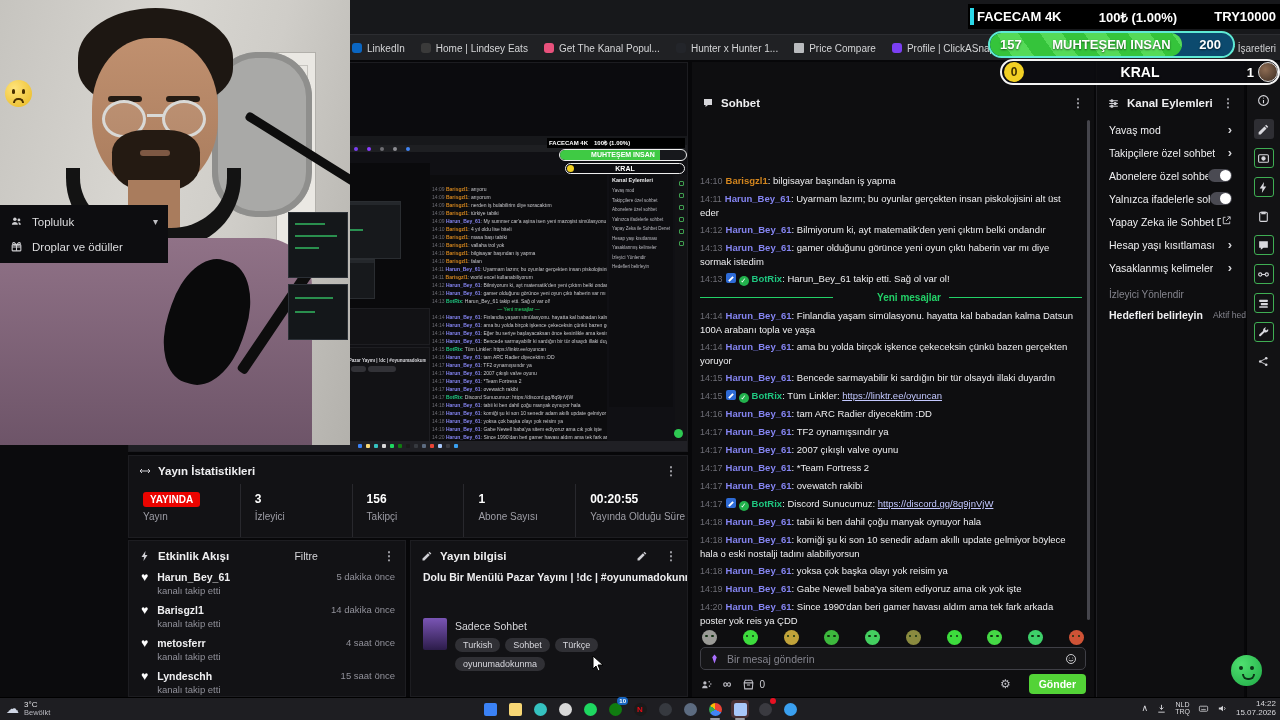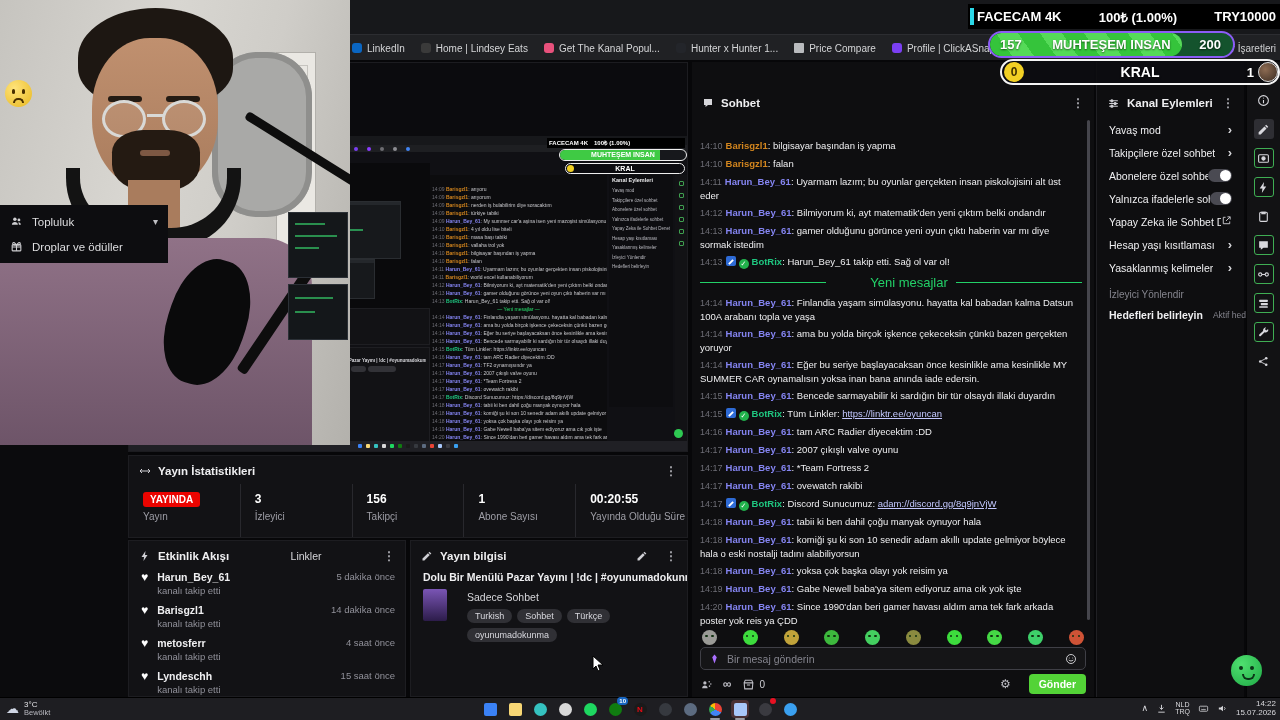--- a/index.html
+++ b/index.html
@@ -15,21 +15,21 @@
   .bm { display:flex; align-items:center; gap:5px; font-size:10px; color:#d4d5d7; white-space:nowrap; }
   .bm .fav { width:10px; height:10px; border-radius:3px; flex:none; }
   #bm-all { position:absolute; right:4px; top:0; height:26px; display:flex; align-items:center; gap:4px; font-size:10px; color:#cfd0d2; }
   .foldico { width:11px; height:9px; background:#b9bbbe; border-radius:1px; position:relative; }
   .foldico:before { content:""; position:absolute; left:0; top:-2px; width:5px; height:2px; background:#b9bbbe; border-radius:1px 1px 0 0; }
 
   
   #ov-row1 { left:968px; top:4px; width:312px; height:25px; background:#000; z-index:61; display:flex; align-items:center; color:#fff; font-weight:bold; font-size:13px; }
   #ov-caret { width:4px; height:17px; background:#2bd7e8; margin:0 3px 0 2px; }
   #ov-row1 .sp { flex:1; }
-  #ov-row2 { left:988px; top:31px; width:247px; height:27px; border:2px solid #8b5cf6; border-radius:14px; background:#14532d; z-index:61; overflow:hidden; }
+  #ov-row2 { left:988px; top:31px; width:247px; height:27px; border:2px solid #5eead4; border-radius:14px; background:#0c4a6e; z-index:61; overflow:hidden; }
   #ov-fill { position:absolute; left:0; top:0; bottom:0; width:79%; border-radius:12px;
     background:repeating-linear-gradient(55deg,#35c43b 0 18px,#55da58 18px 36px); }
   .ovtxt { position:absolute; top:0; bottom:0; display:flex; align-items:center; color:#fff; font-weight:bold; font-size:13px; text-shadow:0 1px 2px rgba(0,0,0,.6); }
   #ov-row3 { left:1000px; top:59px; width:280px; height:26px; border:2px solid #f5f5f5; border-radius:14px; background:rgba(12,12,16,.88); z-index:61; }
   #king-badge { position:absolute; left:2px; top:1px; width:20px; height:20px; border-radius:50%; background:#f2d024; color:#403000; font-weight:bold; font-size:12px; display:flex; align-items:center; justify-content:center; }
   #king-av { position:absolute; right:0px; top:1px; width:20px; height:20px; border-radius:50%; background:radial-gradient(circle at 35% 35%,#8d6b52,#3a2c22); border:1px solid #ddd; }
 
   
   #leftrail { left:0; top:60px; width:128px; height:637px; background:#0b0b0d; }
   #dropdown { left:0; top:205px; width:168px; height:58px; background:#0d0d10; z-index:46; padding:4px 10px; }
@@ -122,42 +122,42 @@
   #act-list { position:absolute; left:0; top:26px; right:0; bottom:0; overflow:hidden; }
   .act-row { display:flex; padding:4px 10px 4px 12px; gap:9px; align-items:flex-start; }
   .act-heart { color:#fff; font-size:12px; line-height:13px; }
   .act-name { color:#efeff1; font-size:10.5px; font-weight:bold; }
   .act-sub { color:#91919a; font-size:9.5px; margin-top:2px; }
   .act-time { margin-left:auto; color:#91919a; font-size:9.5px; }
 
   
   #info { left:410px; top:540px; width:278px; height:157px; }
   #info-title { padding:4px 12px 0 12px; color:#efeff1; font-size:10.5px; font-weight:bold; white-space:nowrap; overflow:hidden; }
-  #info-meta { display:flex; gap:20px; padding:6px 12px 0 12px; }
+  #info-meta { display:flex; gap:8px; padding:6px 12px 0 12px;margin-top:29px; }
   #thumb { width:24px; height:32px; border-radius:2px; background:linear-gradient(#7a55b5,#2c1c4a); flex:none; }
   #info-cat { color:#d6d6da; font-size:10.5px; margin-top:2px; }
   #tags { display:flex; gap:5px; margin-top:6px; flex-wrap:wrap; }
   .tag { background:#303035; color:#d8d8de; font-size:9px; padding:2px 8px; border-radius:9px; }
 
   
   #chat { left:692px; top:62px; width:402px; height:635px; background:#0e0e10; }
   #chat-head { position:absolute; left:0; top:30px; width:100%; height:22px; display:flex; align-items:center; gap:7px; padding:0 10px; color:#efeff1; font-weight:bold; font-size:11.5px; }
   #chat-head svg { width:12px; height:12px; color:#d6d6da; }
   #chat-msgs { position:absolute; left:8px; top:54px; width:382px; height:511px; overflow:hidden; display:flex; flex-direction:column; justify-content:flex-end; }
   .chat-msg { font-size:9.5px; line-height:13px; color:#efeff1; margin-top:4px; word-wrap:break-word; }
   .chat-msg .t { color:#6e6e76; font-size:9px; margin-right:3px; }
   .chat-msg .u { font-weight:bold; }
   .chat-msg a { color:#c3c8ff; text-decoration:underline; }
   .badge { display:inline-block; width:10px; height:10px; border-radius:2px; vertical-align:-1px; margin-right:3px; }
   .badge.mod { background:#2e6bd6; position:relative; }
   .badge.mod:before { content:""; position:absolute; left:2px; top:5px; width:6px; height:2px; background:#fff; transform:rotate(-45deg); }
   .badge.ver { background:#22b14c; border-radius:50%; color:#fff; font-size:7px; line-height:10px; text-align:center; }
   .new-msgs { display:flex; align-items:center; gap:8px; margin:6px 0 2px 0; }
   .new-msgs .line { flex:1; height:1px; background:#23d168; }
-  .new-msgs .label { color:#23d168; font-size:13px; font-weight:normal;margin-left:36px; }
+  .new-msgs .label { color:#23d168; font-size:10px; font-weight:bold;margin-left:36px; }
   #chat-scroll { left:1087px; top:120px; width:3px; height:500px; background:#45454c; border-radius:2px; z-index:30; }
   #emotes { position:absolute; left:10px; top:566px; width:382px; height:18px; display:flex; justify-content:space-between; align-items:center; }
   .emote { width:15px; height:15px; border-radius:50%; position:relative; }
   .emote:before { content:""; position:absolute; left:3px; top:5px; width:2.5px; height:2.5px; border-radius:50%; background:#103010; box-shadow:6px 0 0 #103010; }
   #chat-inputrow { position:absolute; left:8px; top:585px; width:386px; height:23px; border:1px solid #3f3f46; border-radius:5px; background:#151517; display:flex; align-items:center; gap:7px; padding:0 8px; }
   #chat-input { flex:1; background:transparent; border:none; outline:none; color:#cfcfd4; font-size:10.5px; font-family:inherit; }
   #chat-input::placeholder { color:#84848d; }
   #chat-inputrow .crystal svg { width:11px; height:14px; display:block; }
   #chat-inputrow .smile svg { width:12px; height:12px; color:#dcdce0; display:block; }
   #chat-bottom { position:absolute; left:8px; top:612px; width:386px; height:20px; display:flex; align-items:center; gap:10px; color:#bdbdc4; }
@@ -464,21 +464,21 @@
         </div>
       </div>
   </div>
 
   <div class="abs panel" id="activity">
     <div class="phead">
       <svg viewBox="0 0 24 24" fill="currentColor">
           <path d="M13 2 5 14h5l-1 8 8-12h-5z"></path>
         </svg>
       <span>Etkinlik Akışı</span>
-      <span id="act-filter">Linkler</span>
+      <span id="act-filter">Filtre</span>
       <span class="kebab">⋮</span>
     </div>
     <div id="act-list">
         <div class="act-row">
           <span class="act-heart">♥</span>
           <div>
             <div class="act-name">Harun_Bey_61</div>
             <div class="act-sub">kanalı takip etti</div>
           </div>
           <span class="act-time">5 dakika önce</span>
@@ -539,40 +539,39 @@
   <div class="abs" id="chat">
     <div id="chat-head">
       <svg viewBox="0 0 24 24" fill="currentColor">
           <path d="M4 4h16v12h-8l-5 4v-4H4z"></path>
         </svg>
       <span>Sohbet</span>
       <span class="kebab">⋮</span>
     </div>
     <div id="chat-msgs">
         <div class="chat-msg"><span class="t">14:10</span><span class="u" style="color: rgb(210, 133, 30);">Barisgzl1</span>: bilgisayar başından iş yapma</div>
-        <div class="chat-msg"><span class="t">14:10</span><span class="u" style="color: rgb(210, 133, 30);">Barisgzl1</span>: falan</div>
         <div class="chat-msg"><span class="t">14:11</span><span class="u" style="color: rgb(133, 133, 242);">Harun_Bey_61</span>: Uyarmam lazım; bu oyunlar gerçekten insan piskolojisini alt üst eder</div>
         <div class="chat-msg"><span class="t">14:12</span><span class="u" style="color: rgb(133, 133, 242);">Harun_Bey_61</span>: Bilmiyorum ki, ayt matematik'den yeni çıktım belki ondandır</div>
         <div class="chat-msg"><span class="t">14:13</span><span class="u" style="color: rgb(133, 133, 242);">Harun_Bey_61</span>: gamer olduğunu görünce yeni oyun çıktı haberin var mı diye sormak istedim</div>
         <div class="chat-msg"><span class="t">14:13</span><span class="badge mod"></span><span class="badge ver">✓</span><span class="u" style="color: rgb(31, 199, 128);">BotRix</span>: Harun_Bey_61 takip etti. Sağ ol var ol!</div>
         <div class="new-msgs">
           <span class="line"></span>
           <span class="label">Yeni mesajlar</span>
           <span class="line"></span>
         </div>
         <div class="chat-msg"><span class="t">14:14</span><span class="u" style="color: rgb(133, 133, 242);">Harun_Bey_61</span>: Finlandia yaşam simülasyonu. hayatta kal babadan kalma Datsun 100A arabanı topla ve yaşa</div>
         <div class="chat-msg"><span class="t">14:14</span><span class="u" style="color: rgb(133, 133, 242);">Harun_Bey_61</span>: ama bu yolda birçok işkence çekeceksin çünkü bazen gerçekten yoruyor</div>
-        <div class="chat-msg"><span class="t">14:14</span><span class="u" style="color: rgb(133, 133, 242);">Harun_Bey_61</span>: Eğer bu seriye başlayacaksan önce kesinlikle ama kesinlikle MY SUMMER CAR oynamalısın yoksa inan bana anında iade edersin.</div>
         <div class="chat-msg"><span class="t">14:15</span><span class="u" style="color: rgb(133, 133, 242);">Harun_Bey_61</span>: Bencede sarmayabilir ki sardığın bir tür olsaydı illaki duyardın</div>
         <div class="chat-msg"><span class="t">14:15</span><span class="badge mod"></span><span class="badge ver">✓</span><span class="u" style="color: rgb(31, 199, 128);">BotRix</span>: Tüm Linkler: <a>https://linktr.ee/oyuncan</a></div>
         <div class="chat-msg"><span class="t">14:16</span><span class="u" style="color: rgb(133, 133, 242);">Harun_Bey_61</span>: tam ARC Radier diyecektim :DD</div>
+        <div class="chat-msg"><span class="t">14:17</span><span class="u" style="color: rgb(133, 133, 242);">Harun_Bey_61</span>: TF2 oynamışsındır ya</div>
         <div class="chat-msg"><span class="t">14:17</span><span class="u" style="color: rgb(133, 133, 242);">Harun_Bey_61</span>: 2007 çıkışlı valve oyunu</div>
         <div class="chat-msg"><span class="t">14:17</span><span class="u" style="color: rgb(133, 133, 242);">Harun_Bey_61</span>: *Team Fortress 2</div>
         <div class="chat-msg"><span class="t">14:17</span><span class="u" style="color: rgb(133, 133, 242);">Harun_Bey_61</span>: ovewatch rakibi</div>
-        <div class="chat-msg"><span class="t">14:17</span><span class="badge mod"></span><span class="badge ver">✓</span><span class="u" style="color: rgb(31, 199, 128);">BotRix</span>: Discord Sunucumuz: <a>adam://discord.gg/8q9jnVjW</a></div>
+        <div class="chat-msg"><span class="t">14:17</span><span class="badge mod"></span><span class="badge ver">✓</span><span class="u" style="color: rgb(31, 199, 128);">BotRix</span>: Discord Sunucumuz: <a>https://discord.gg/8q9jnVjW</a></div>
         <div class="chat-msg"><span class="t">14:18</span><span class="u" style="color: rgb(133, 133, 242);">Harun_Bey_61</span>: tabii ki ben dahil çoğu manyak oynuyor hala</div>
         <div class="chat-msg"><span class="t">14:18</span><span class="u" style="color: rgb(133, 133, 242);">Harun_Bey_61</span>: komiği şu ki son 10 senedir adam akıllı update gelmiyor böylece hala o eski nostalji tadını alabiliyorsun</div>
         <div class="chat-msg"><span class="t">14:18</span><span class="u" style="color: rgb(133, 133, 242);">Harun_Bey_61</span>: yoksa çok başka olayı yok reisim ya</div>
         <div class="chat-msg"><span class="t">14:19</span><span class="u" style="color: rgb(133, 133, 242);">Harun_Bey_61</span>: Gabe Newell baba'ya sitem ediyoruz ama cık yok işte</div>
         <div class="chat-msg"><span class="t">14:20</span><span class="u" style="color: rgb(133, 133, 242);">Harun_Bey_61</span>: Since 1990'dan beri gamer havası aldım ama tek fark arkada poster yok reis ya ÇDD</div>
       </div>
     <div id="emotes">
         <span class="emote" style="background: rgb(154, 154, 150);"></span>
         <span class="emote" style="background: rgb(61, 220, 61);"></span>
         <span class="emote" style="background: rgb(192, 162, 58);"></span>

